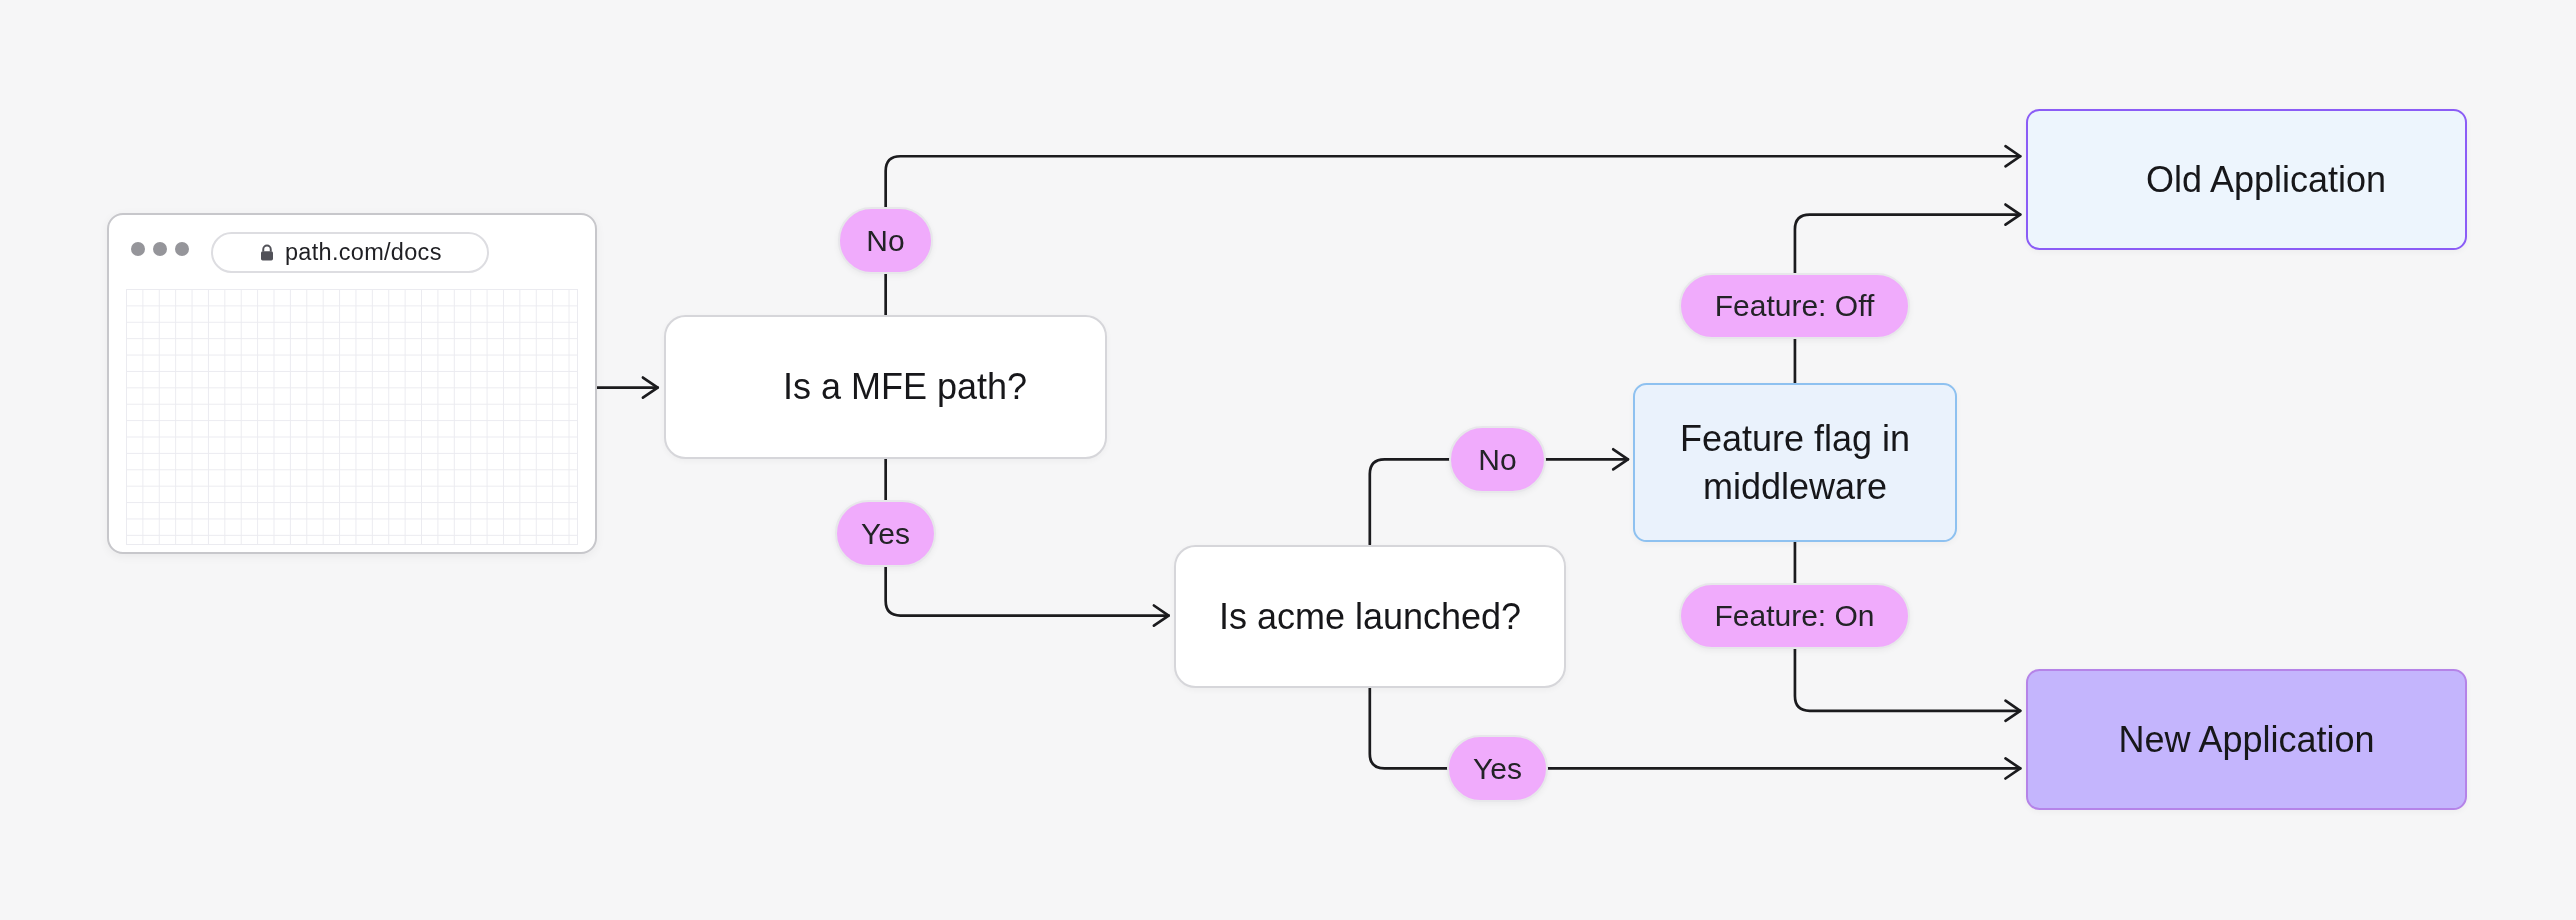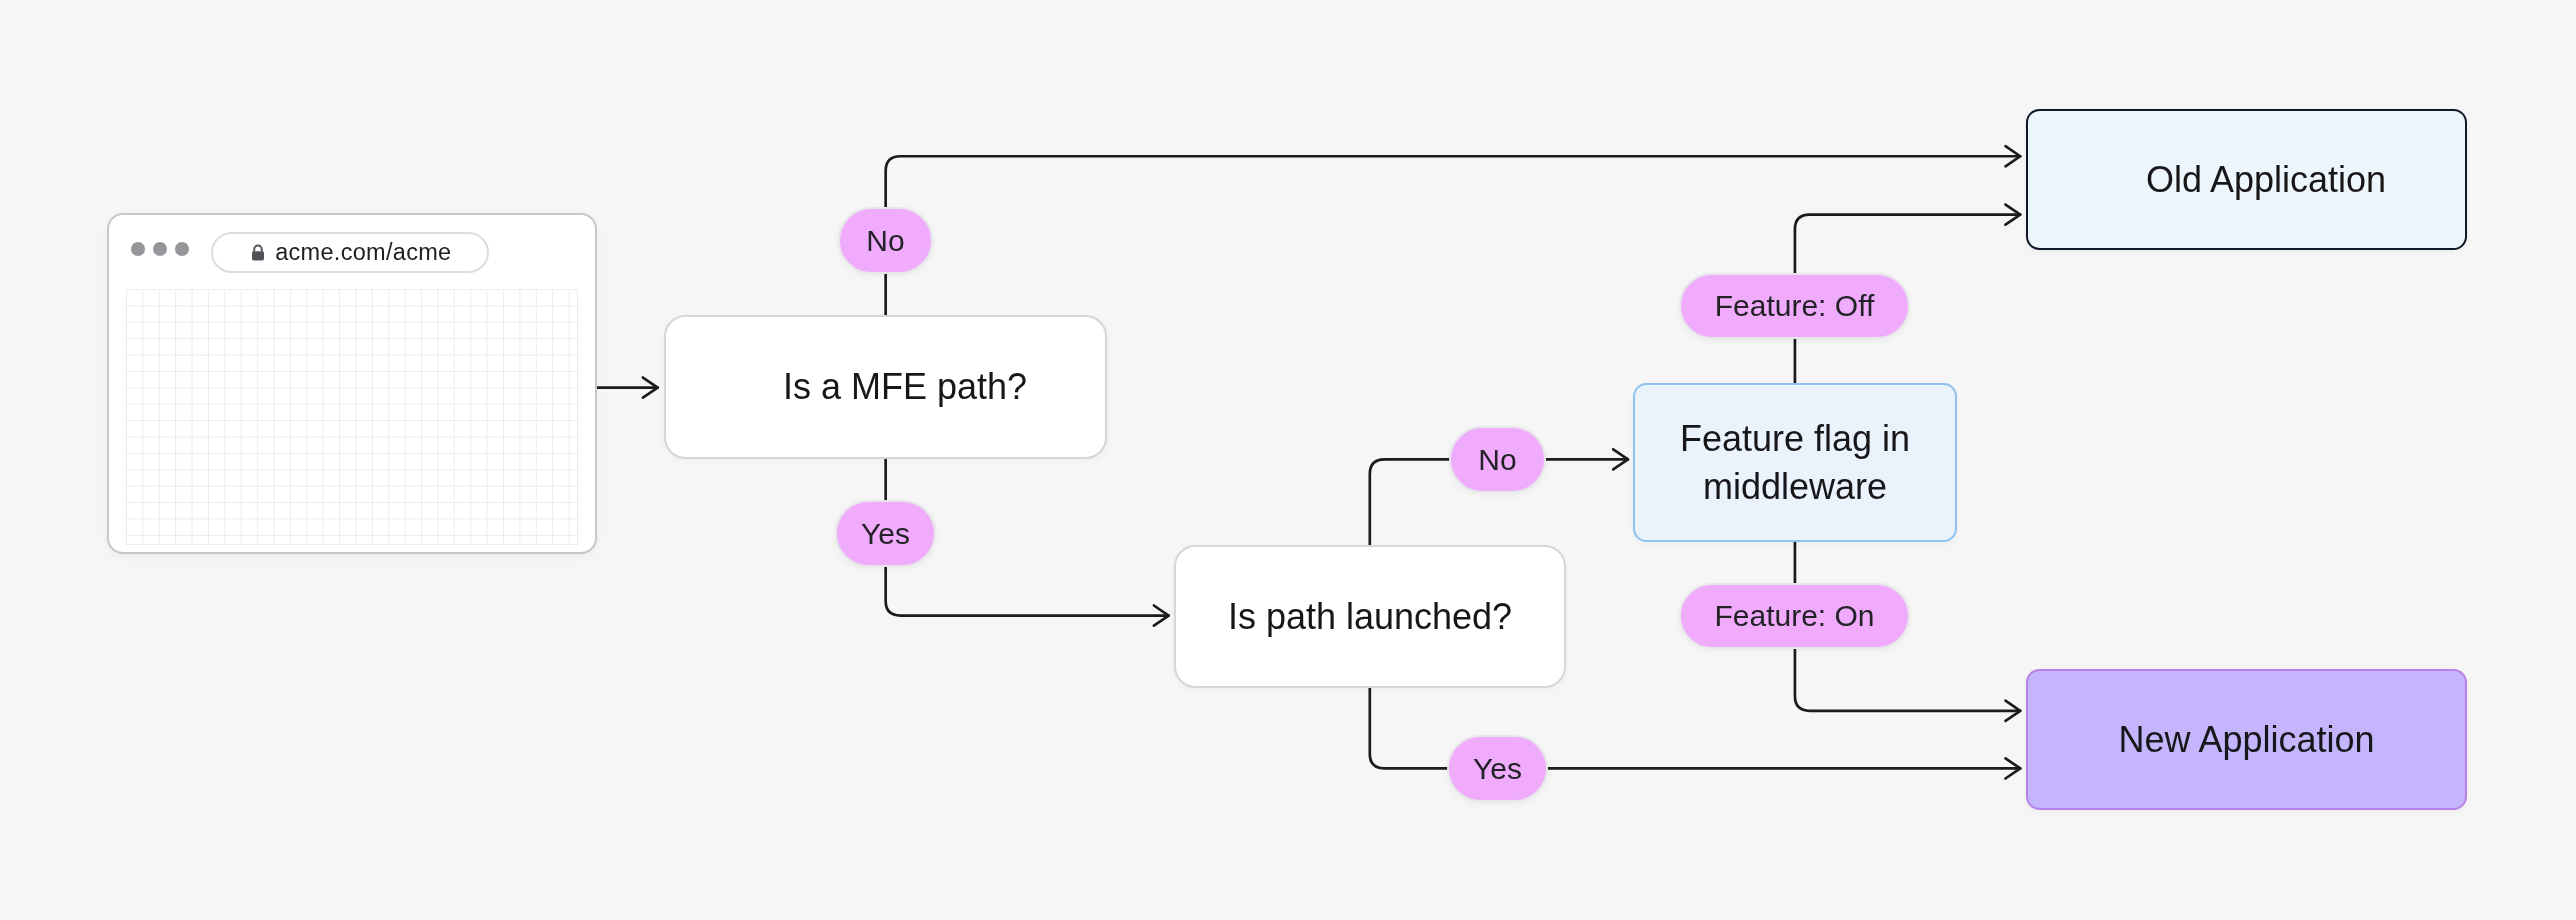--- a/index.html
+++ b/index.html
@@ -101,21 +101,21 @@
   }
   .node.colored {
     border-radius: 13.4px;
     box-shadow: 0 2px 6.7px rgba(0,0,0,0.04);
   }
   #node-mfe        { left: 664px;  top: 315px; width: 443px; height: 144px; padding-left: 39px; }
   #node-launched   { left: 1174px; top: 545px; width: 392px; height: 143px; }
   #node-feature    { left: 1633px; top: 383px; width: 324px; height: 159px;
                      background: #eaf2fc; border: 2px solid #8ec1f0; padding: 0 25.5px; }
   #node-old-app    { left: 2026px; top: 109px; width: 441px; height: 141px;
-                     background: #edf5fd; border: 2px solid #0f172a; padding-left: 39px; }
+                     background: #edf5fd; border: 2px solid #8b5cf6; padding-left: 39px; }
   #node-new-app    { left: 2026px; top: 669px; width: 441px; height: 141px;
                      background: #c4b5fd; border: 2px solid #b583e8; }
 
   
   .pill {
     position: absolute;
     display: flex;
     align-items: center;
     justify-content: center;
     box-sizing: border-box;
@@ -157,30 +157,30 @@
     <div class="window-dots">
       <span class="dot"></span>
       <span class="dot"></span>
       <span class="dot"></span>
     </div>
     <div class="urlbar">
       <svg width="18" height="20" viewBox="0 0 24 26">
         <path d="M7 11 V8 a5 5 0 0 1 10 0 V11" fill="none" stroke="#515158" stroke-width="2.6"></path>
         <rect x="4" y="10.5" width="16" height="12.5" rx="2.2" fill="#515158"></rect>
       </svg>
-      <span class="url-text">acme.com/acme</span>
+      <span class="url-text">path.com/docs</span>
     </div>
     <div class="browser-grid"></div>
   </div>
 
   <div class="node question" id="node-mfe">
     <span>Is a MFE path?</span>
   </div>
   <div class="node question" id="node-launched">
-    <span>Is path launched?</span>
+    <span>Is acme launched?</span>
   </div>
   <div class="node colored" id="node-feature">
     <span>Feature flag in middleware</span>
   </div>
   <div class="node colored" id="node-old-app">
     <span>Old Application</span>
   </div>
   <div class="node colored" id="node-new-app">
     <span>New Application</span>
   </div>

